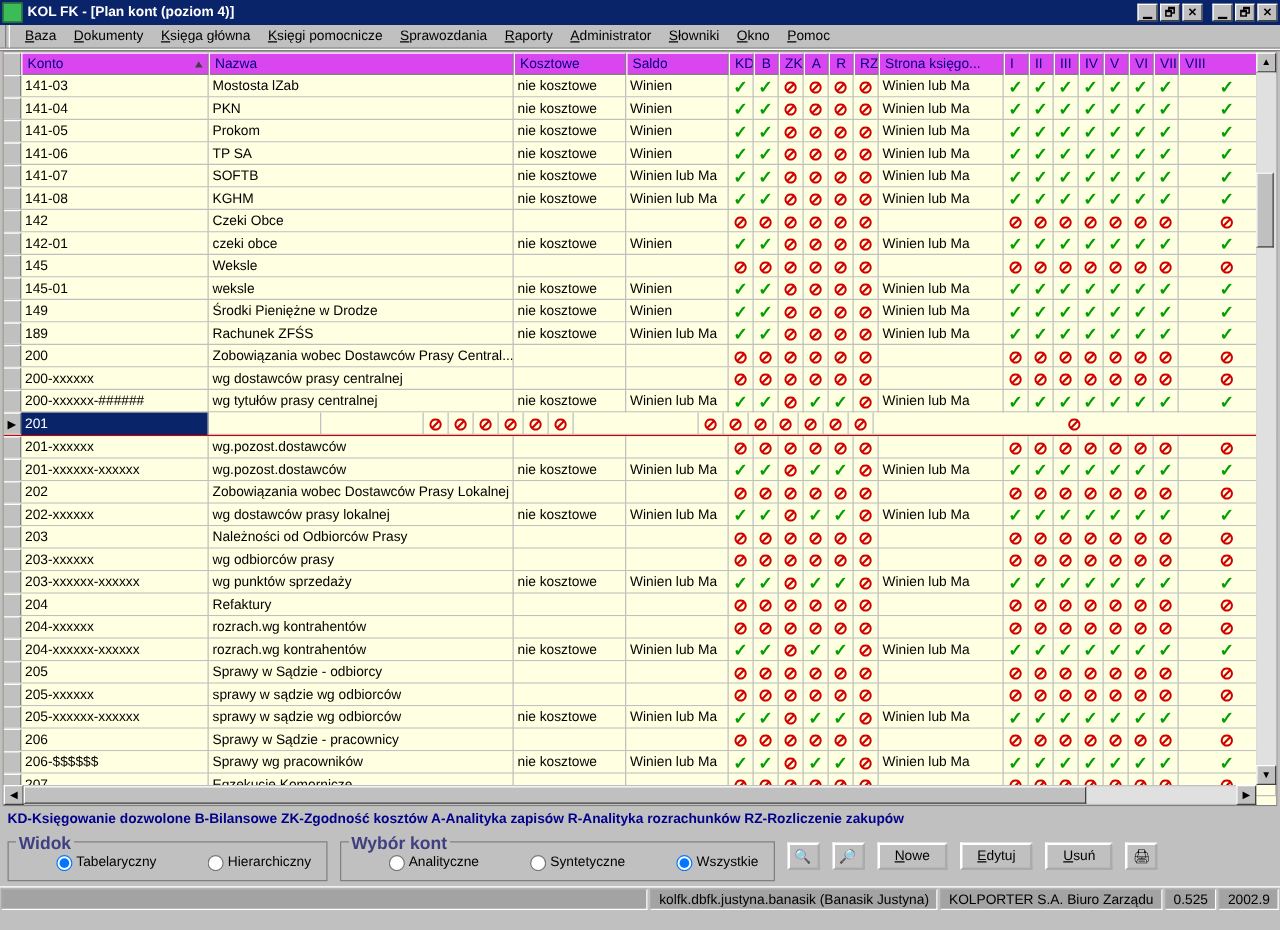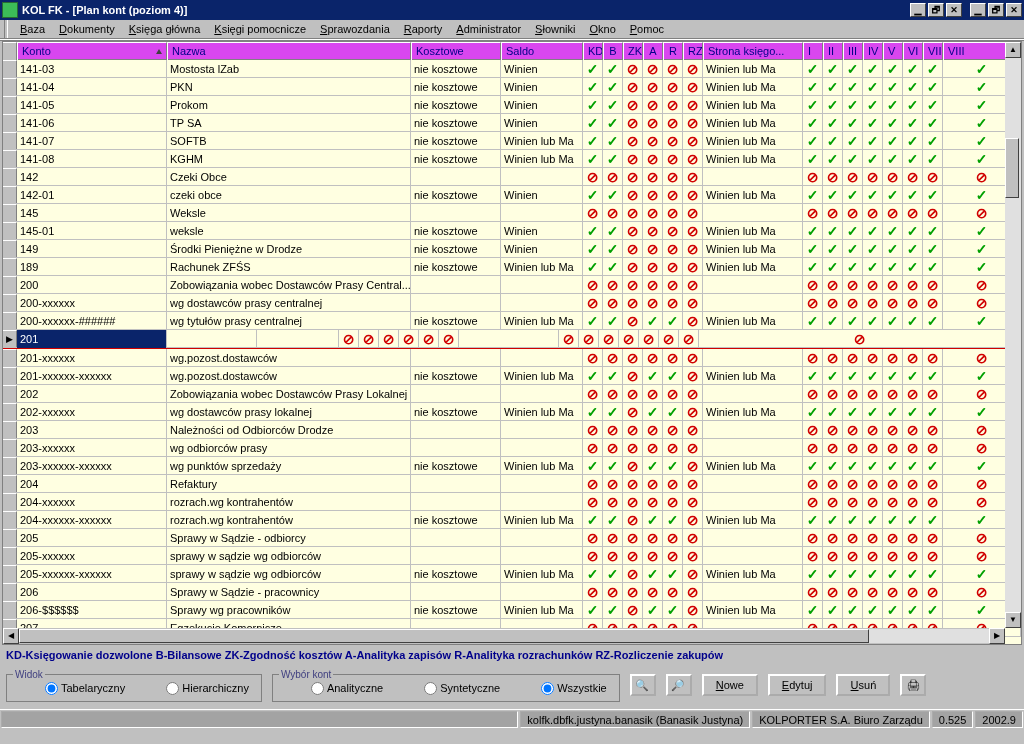--- a/index.html
+++ b/index.html
@@ -37,21 +37,21 @@
   .c-saldo  { width:82px;  min-width:82px;}
   .c-kd, .c-b, .c-zk, .c-a, .c-r, .c-rz { width:20px; min-width:20px; text-align:center;}
   .c-strona { width:100px; min-width:100px;}
   .c-I,.c-II,.c-III,.c-IV,.c-V,.c-VI,.c-VII { width:20px; min-width:20px;}
   .c-VIII { width:44px; min-width:44px;}
   
   .legend { padding:4px 6px 0 6px; color:#00008b; font-weight:bold; font-size:11px; }
   
   .bottombar { display:flex; align-items:center; padding:4px 6px; gap:10px; height:48px;}
   fieldset { border:1px solid #808080; padding:2px 6px 4px 6px; margin:0; }
-  legend { color:#404080; font-size:10px; padding:0 2px;}
+  legend { color:#404080; font-size:14px; padding:0 2px;font-weight:bold;}
   .radio { display:inline-flex; align-items:center; gap:3px; margin-right:6px; font-size:11px;padding-left:32px;}
   .radio input { margin:0; }
   .btn { height:22px; background:#c0c0c0; border:2px outset #fff; padding:0 12px; font-size:11px; cursor:pointer; min-width:54px;}
   .btn u { text-decoration:underline;}
   .iconbtn { width:26px; min-width:26px; padding:0; display:inline-flex; align-items:center; justify-content:center;}
   
   .statusbar { height:20px; border-top:1px solid #fff; display:flex; font-size:11px; }
   .statusbar .pane { border:1px inset #fff; padding:2px 6px; margin:1px; background:#a3a3a3; white-space:nowrap;}
   
   .hscroll { position:absolute; bottom:0; left:0; right:16px; height:16px; background:#c0c0c0; display:flex; align-items:center;}
@@ -1114,21 +1114,21 @@
         <div class="cell c-VII fcell">
           <span class="ok">✓</span>
         </div>
         <div class="cell c-VIII fcell" style="flex:1;justify-content:center;">
           <span class="ok">✓</span>
         </div>
       </div>
       <div class="row">
         <div class="rowind"></div>
         <div class="cell c-konto konto">203</div>
-        <div class="cell c-nazwa">Należności od Odbiorców Drodze</div>
+        <div class="cell c-nazwa">Należności od Odbiorców Prasy</div>
         <div class="cell c-kosz"></div>
         <div class="cell c-saldo"></div>
         <div class="cell c-kd fcell">
           <span class="no">⊘</span>
         </div>
         <div class="cell c-b fcell">
           <span class="no">⊘</span>
         </div>
         <div class="cell c-zk fcell">
           <span class="no">⊘</span>

